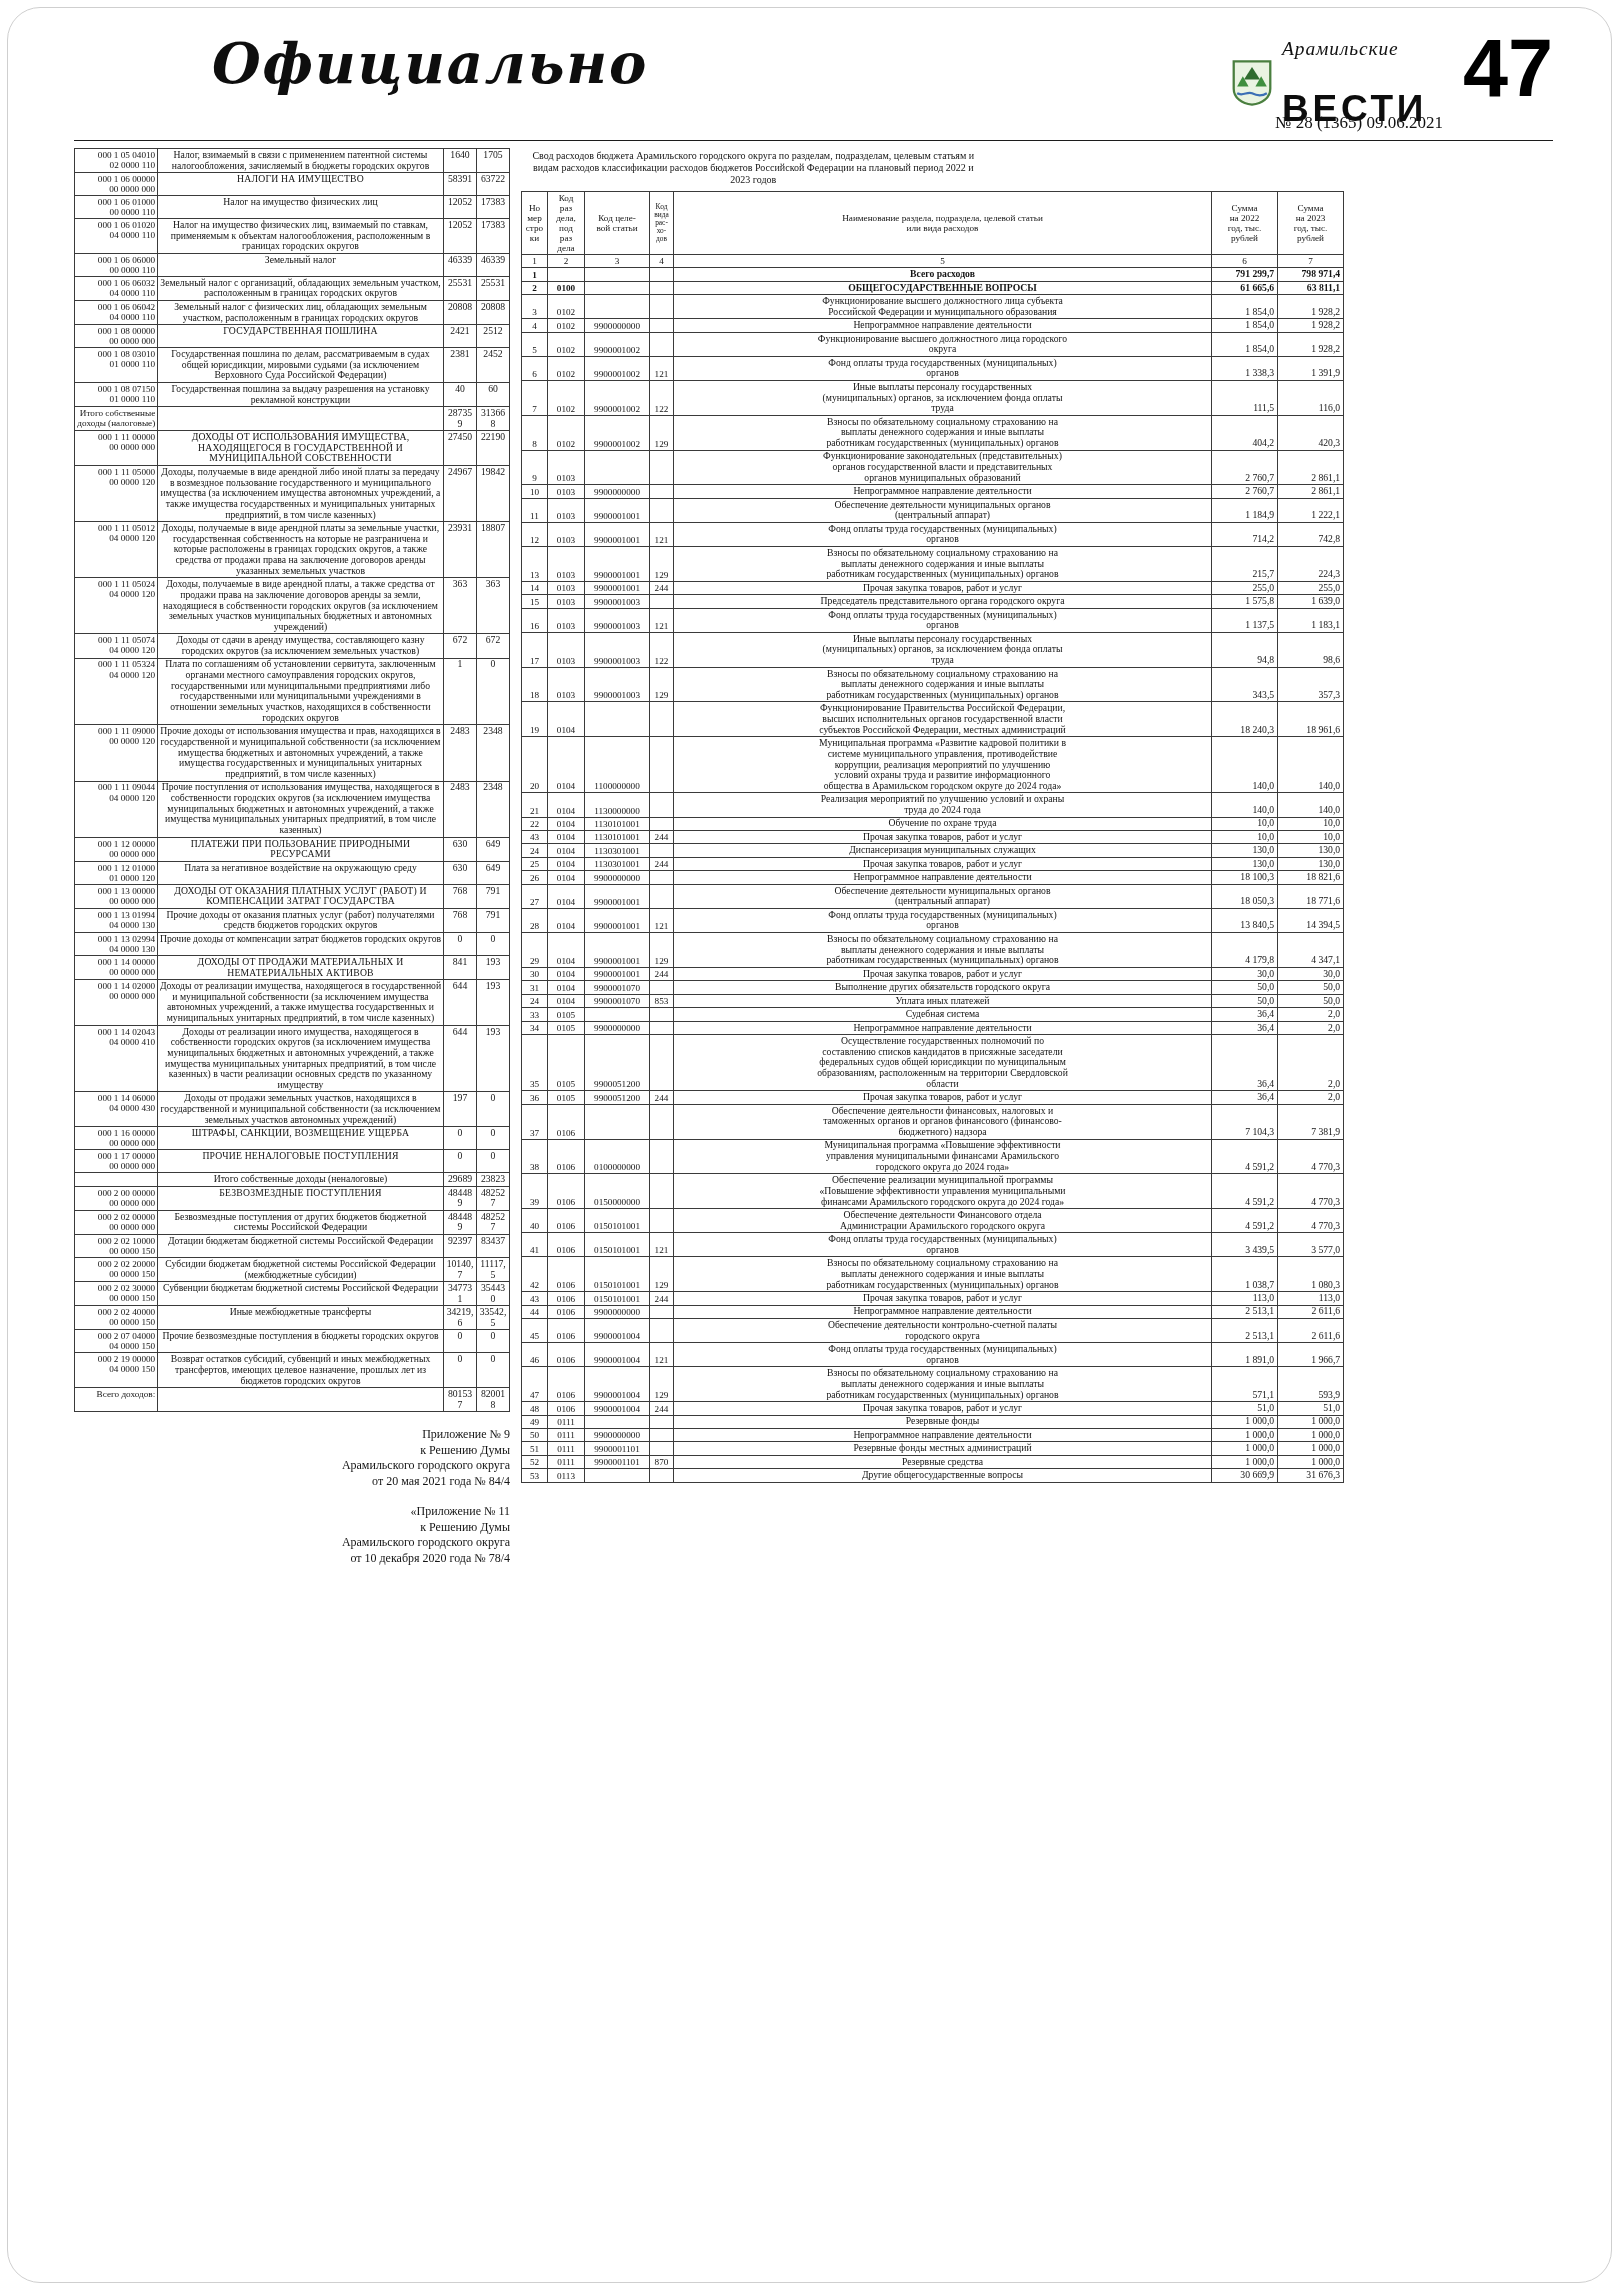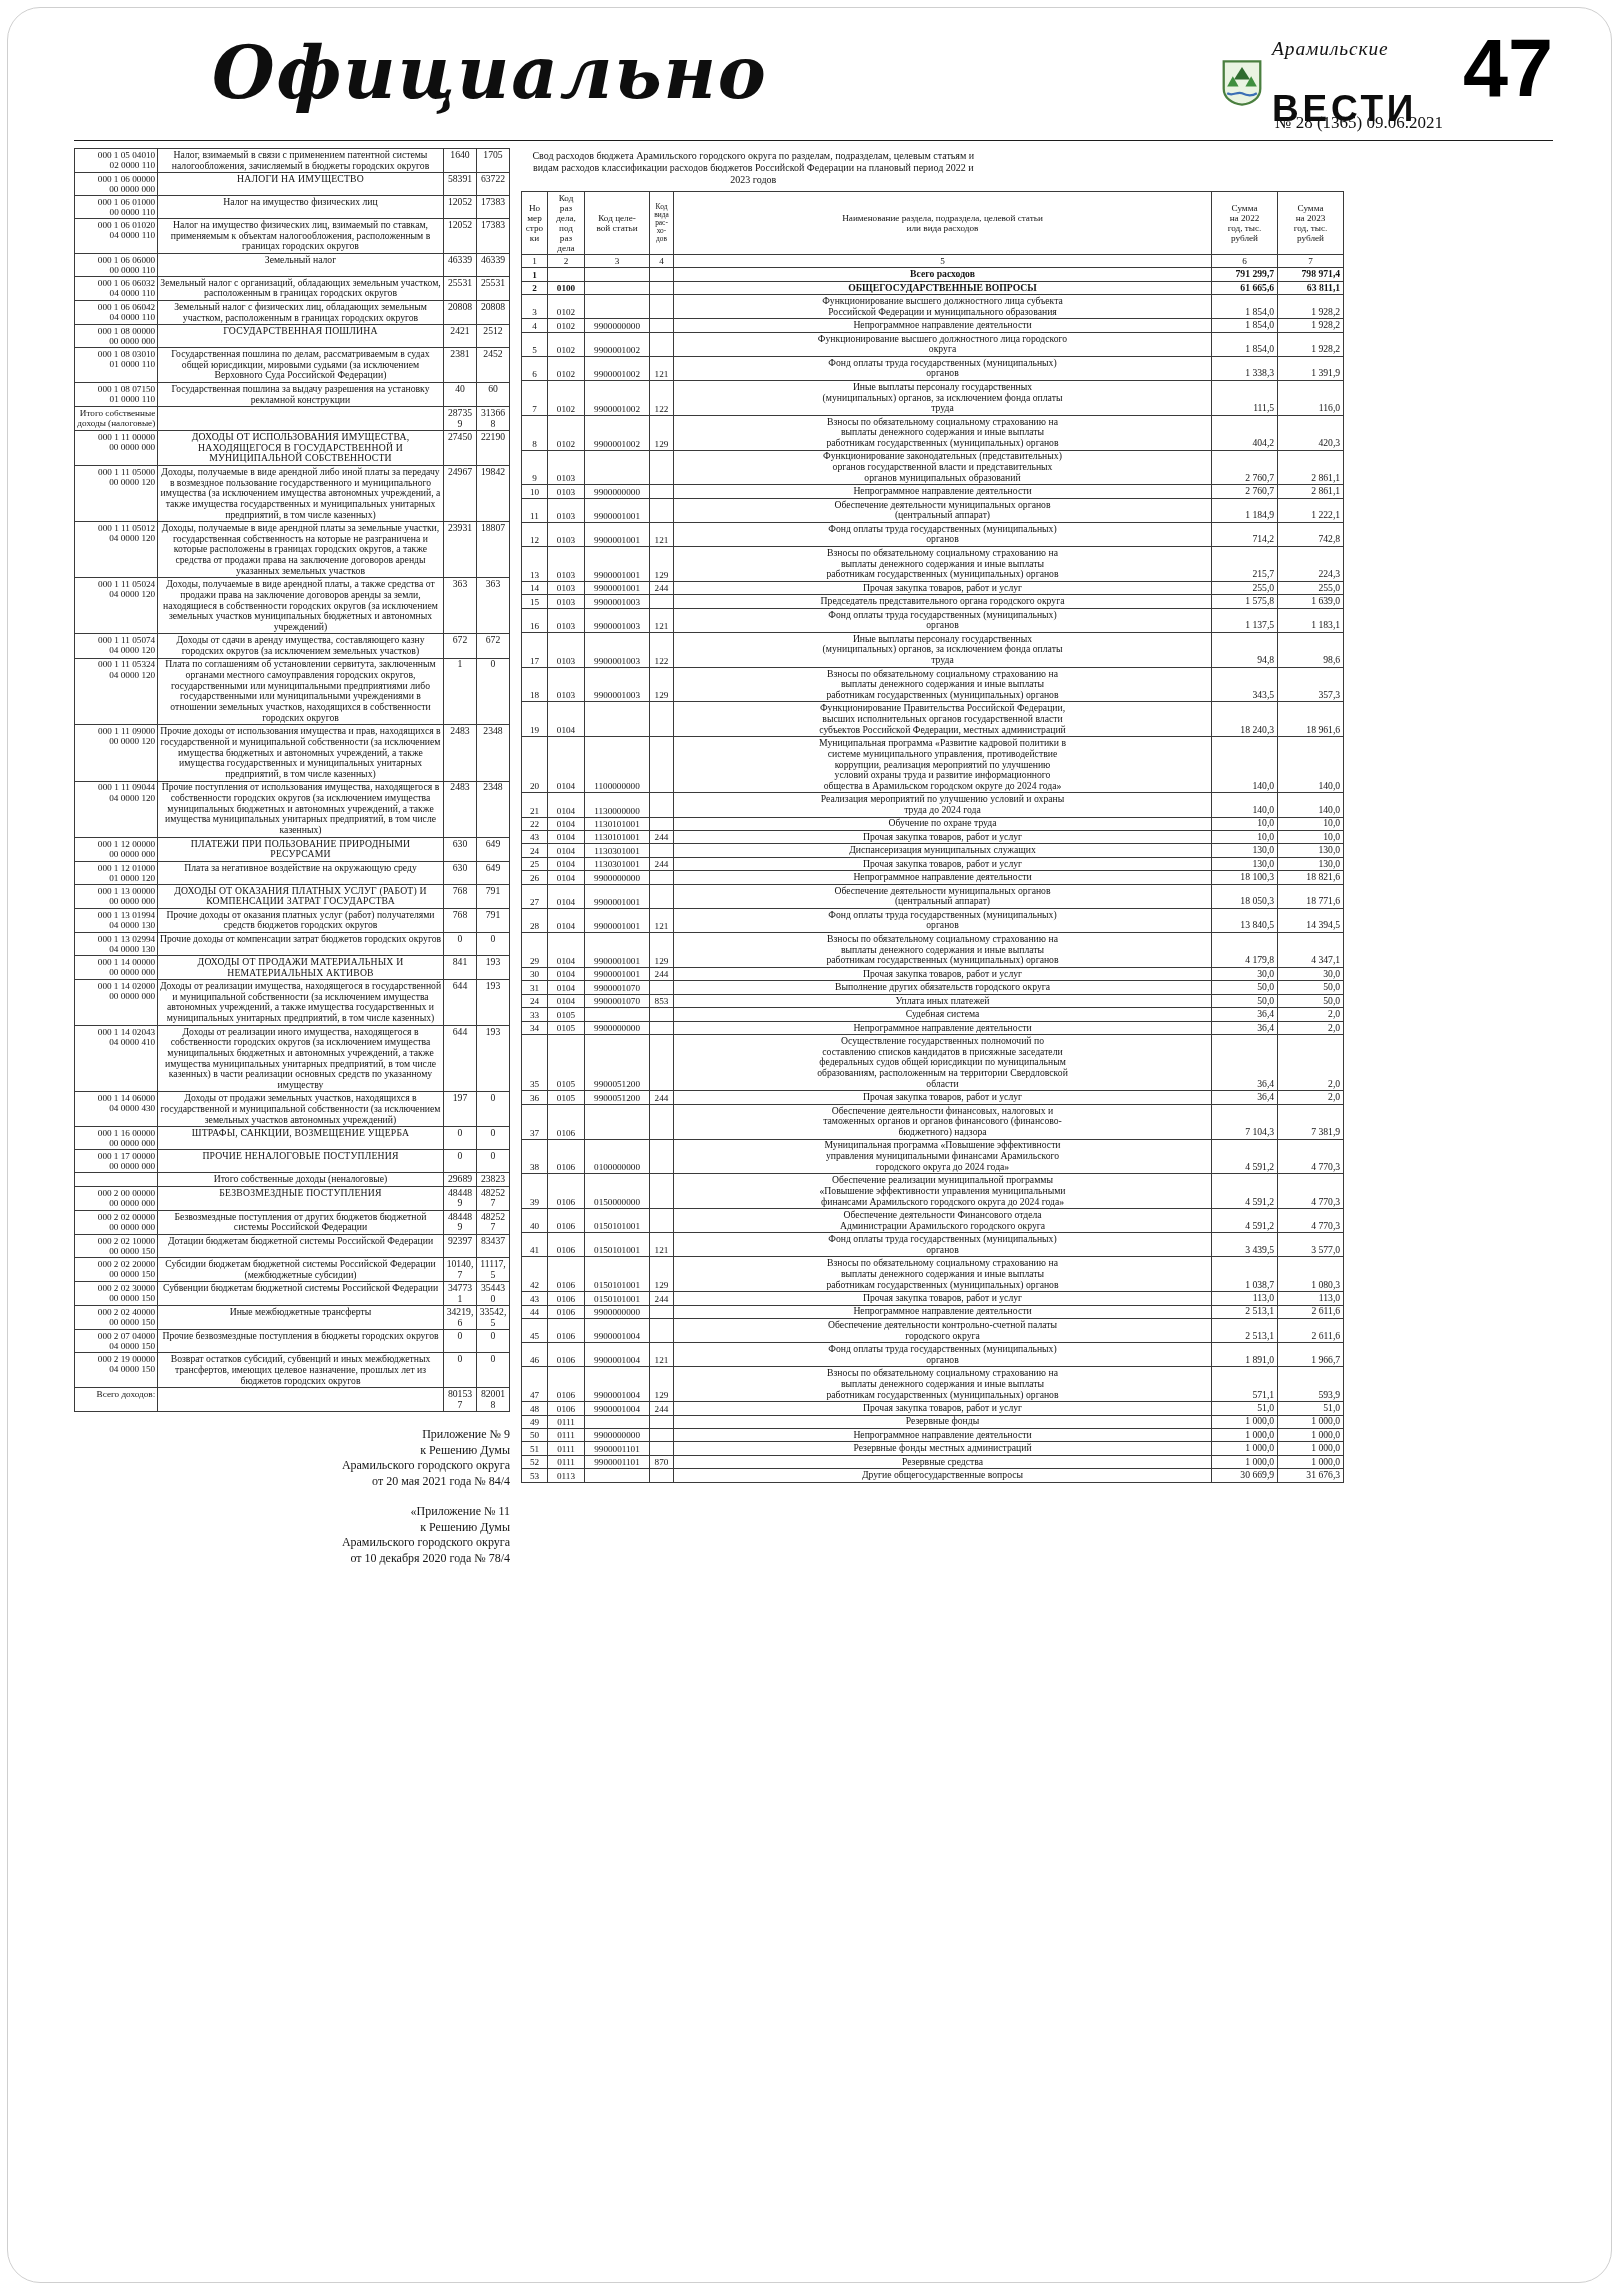--- a/index.html
+++ b/index.html
@@ -20,25 +20,25 @@
 
   
   .masthead {
     position: absolute; left: 74px; top: 37px; width: 1479px; height: 103px;
     border-bottom: 1.8px solid #1c1c1c;
   }
   .masthead-title {
     position: absolute; left: 138px; top: -7.4px;
     font-family: "DejaVu Serif", serif;
     font-style: italic; font-weight: 700;
-    font-size: 72px; letter-spacing: 1.8px;
+    font-size: 56px; letter-spacing: 1.8px;
     color: #0e0e0e;
   }
   .brand {
-    position: absolute; right: 136px; top: 1.8px;
+    position: absolute; right: 126px; top: 1.8px;
     display: flex; align-items: center; gap: 9.2px;
   }
   .brand-emblem { width: 42px; height: 48px; }
   .brand-text { display: flex; flex-direction: column; line-height: 1; }
   .brand-top {
     font-style: italic; font-size: 19.4px; letter-spacing: 0.9px; color: #111;
   }
   .brand-bottom {
     font-family: "Liberation Sans", sans-serif;
     font-weight: bold; font-size: 37px; letter-spacing: 3.7px; color: #0d0d0d; margin-top: 32px;

